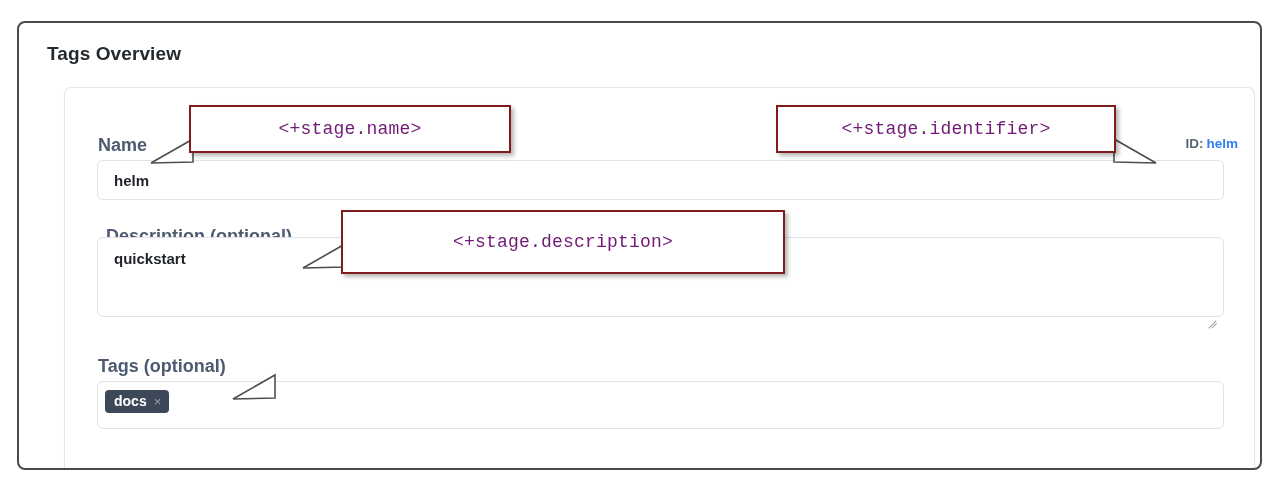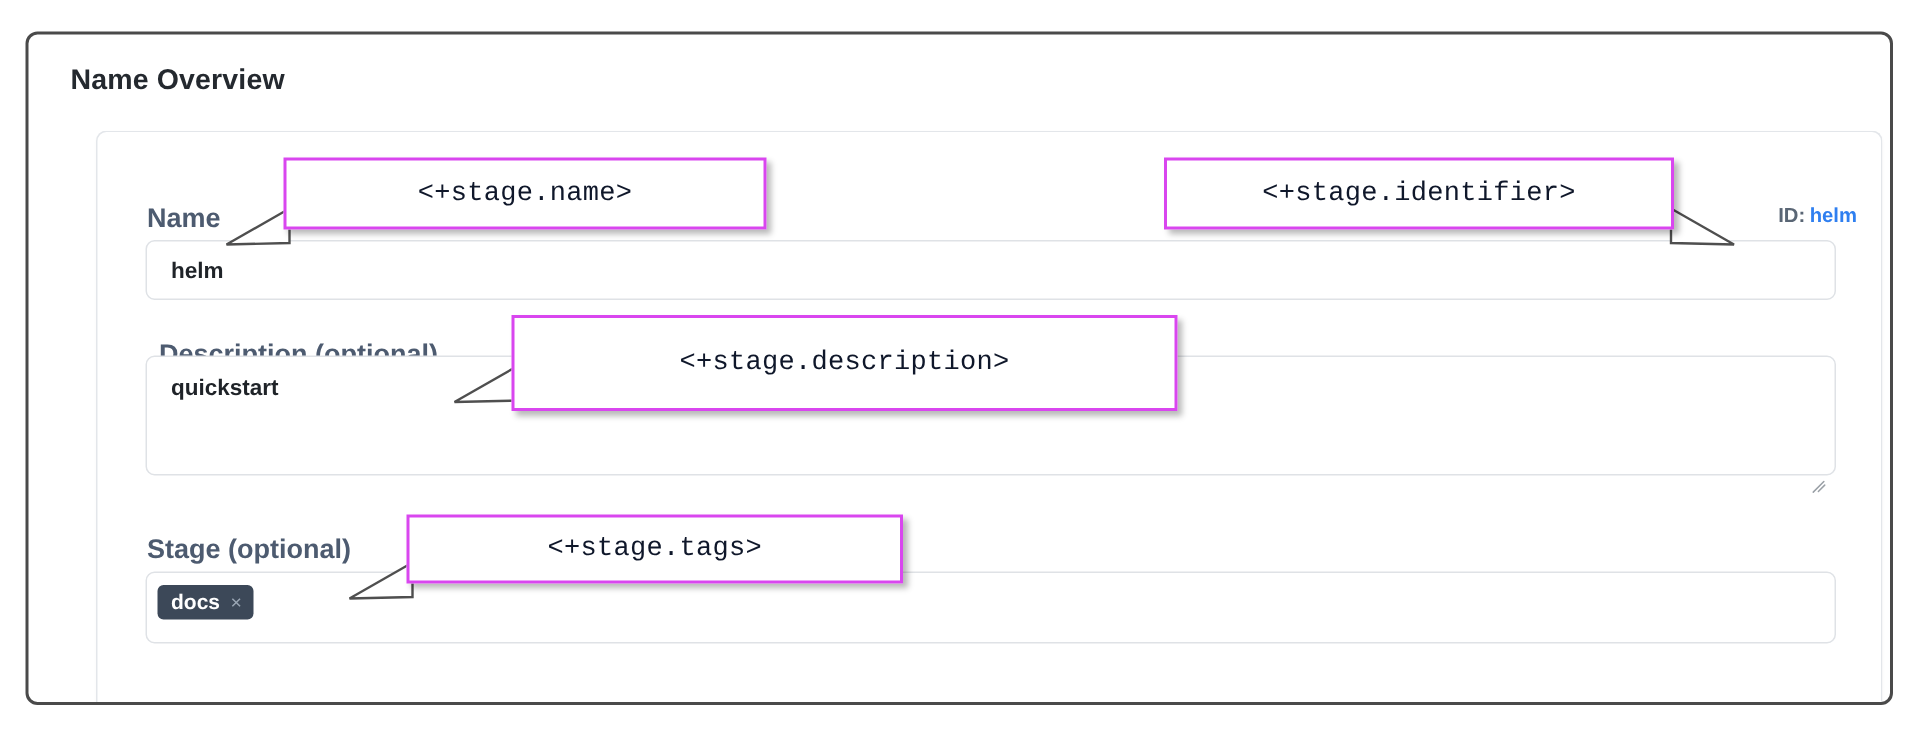--- a/index.html
+++ b/index.html
@@ -160,28 +160,28 @@
     font-size: 13px;
     font-weight: normal;
     cursor: pointer;
   }
 
   
   .callout {
     position: absolute;
     box-sizing: border-box;
     background: #ffffff;
-    border: 2px solid #d946ef;
+    border: 2px solid #7f1d1d;
     box-shadow: 3px 3px 4px rgba(0,0,0,0.28);
     display: flex;
     align-items: center;
     justify-content: center;
     font-family: "Liberation Mono", monospace;
     font-size: 18px;
-    color: #0f172a;
+    color: #701a75;
     letter-spacing: 0.2px;
     z-index: 20;
   }
   #callout-name        { left: 170px; top: 82px;  width: 322px; height: 48px; }
   #callout-identifier  { left: 757px; top: 82px;  width: 340px; height: 48px; }
   #callout-description { left: 322px; top: 187px; width: 444px; height: 64px; }
   #callout-tags        { left: 252px; top: 320px; width: 331px; height: 46px; }
 
   
   .tail {
@@ -194,42 +194,42 @@
   #tail-name        { left: 132px; top: 116px; }
   #tail-description { left: 284px; top: 221px; }
   #tail-tags        { left: 214px; top: 352px; }
   #tail-identifier  { left: 1093px; top: 116px; }
 </style>
 </head>
 <body>
 
 <div id="outer-frame">
 
-  <div id="page-title">Name Overview</div>
+  <div id="page-title">Tags Overview</div>
 
   <div id="stage-card">
 
     <div class="field-label" id="label-name">Name</div>
 
     <div id="id-line">
       <span class="id-key">ID:</span><span class="id-value">helm</span>
     </div>
 
     <input class="text-input" id="name-input" type="text" value="helm" style="">
 
     <div class="field-label" id="label-description">Description (optional)</div>
 
     <textarea class="text-area" id="description-input" style="">quickstart</textarea>
 
     <div id="textarea-resize-grip">
       <span class="g1"></span>
         <span class="g2"></span>
     </div>
 
-    <div class="field-label" id="label-tags">Stage (optional)</div>
+    <div class="field-label" id="label-tags">Tags (optional)</div>
 
     <div class="tags-input" id="tags-input-box"></div>
 
     <div id="tag-list">
       <span class="tag-pill">
         <span>docs</span>
         <span class="tag-remove">×</span>
       </span>
     </div>
 
@@ -249,20 +249,19 @@
     </svg>
   </div>
 
   <div class="callout" id="callout-description">&lt;+stage.description&gt;</div>
   <div class="tail" id="tail-description">
     <svg width="44" height="26" viewBox="0 0 44 26">
       <polygon points="0,24 42,0 42,23" fill="#ffffff" stroke="#4f4f4f" stroke-width="1.6" stroke-linejoin="miter"></polygon>
     </svg>
   </div>
 
-  <div class="callout" id="callout-tags">&lt;+stage.tags&gt;</div>
   <div class="tail" id="tail-tags">
     <svg width="44" height="26" viewBox="0 0 44 26">
       <polygon points="0,24 42,0 42,23" fill="#ffffff" stroke="#4f4f4f" stroke-width="1.6" stroke-linejoin="miter"></polygon>
     </svg>
   </div>
 
 </div>
 
 </body></html>

